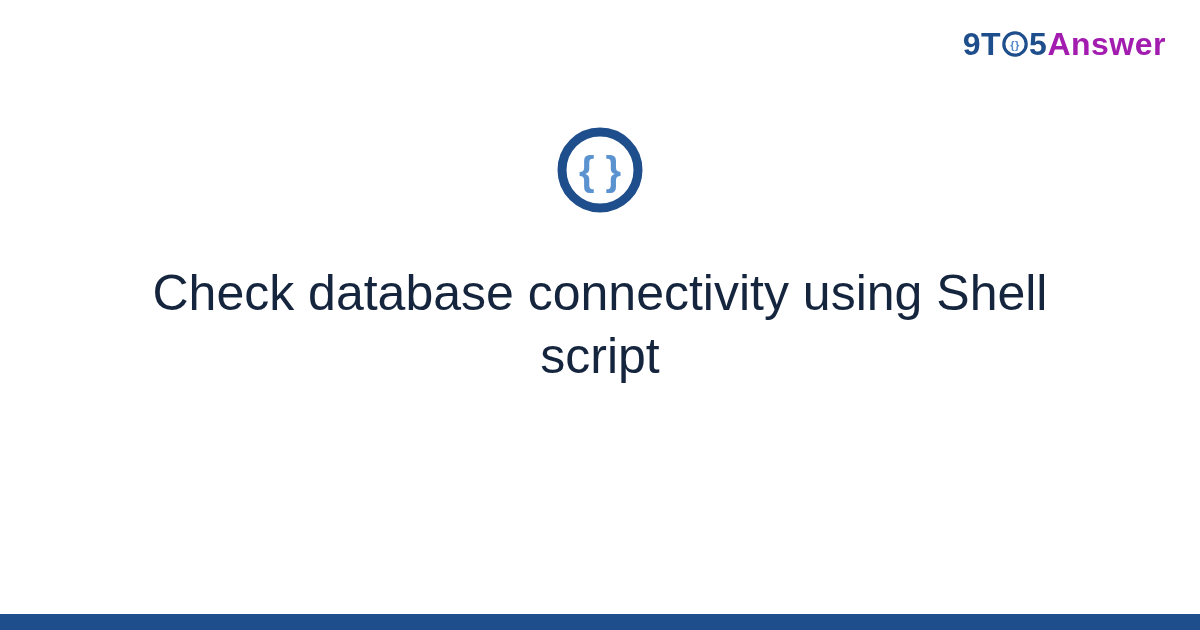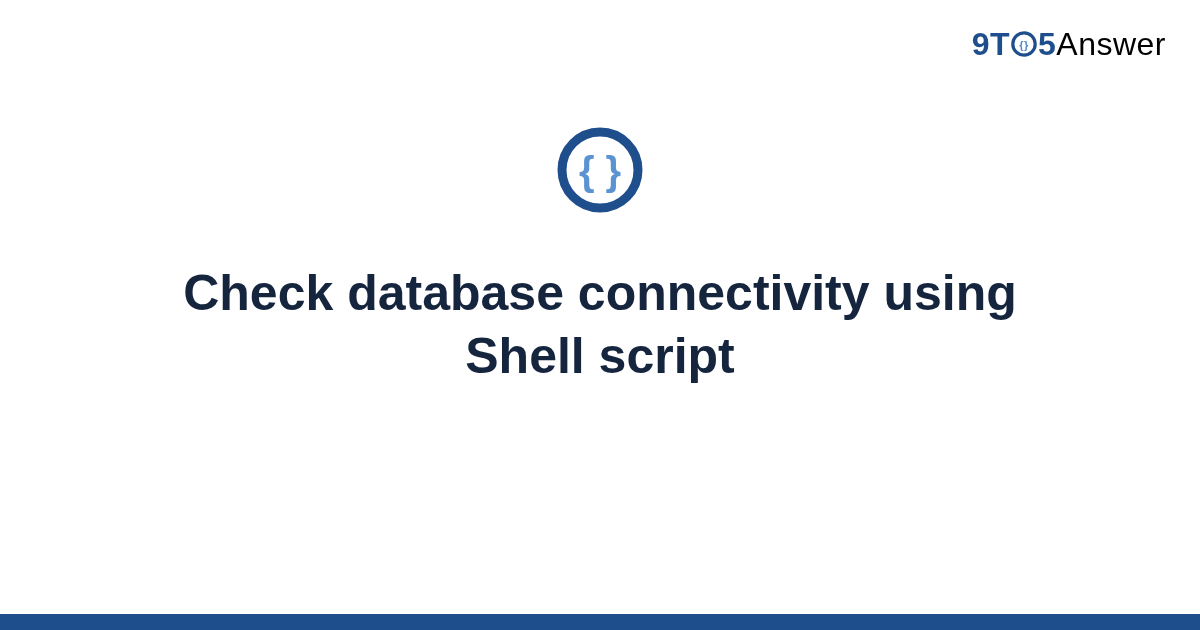--- a/index.html
+++ b/index.html
@@ -23,22 +23,22 @@
       font-weight: 600;
       letter-spacing: 0.5px;
       font-family: Arial, Helvetica, sans-serif;
       text-align: center;
     }
     .logo .nine, .logo .t, .logo .five {
       color: #1f4e8c;
       font-weight: 700;
     }
     .logo .answer {
-      color: #000000;
-      font-weight: 400;
+      color: #a21caf;
+      font-weight: 700;
     }
     .logo .o-wrap {
       display: inline-block;
       vertical-align: baseline;
       position: relative;
       width: 26px;
       height: 26px;
       margin: 0 1px;
       top: 2px;
     }
@@ -52,21 +52,21 @@
       width: 100%;
       display: flex;
       flex-direction: column;
       align-items: center;
     }
     .icon-circle {
       margin-bottom: 44px;
     }
     .title {
       font-size: 50px;
-      font-weight: 700;
+      font-weight: 400;
       color: #15253e;
       text-align: center;
       line-height: 1.26;
       max-width: 900px;
       font-family: Arial, Helvetica, sans-serif;
     }
     .bottom-bar {
       position: absolute;
       bottom: 0;
       left: 0;

